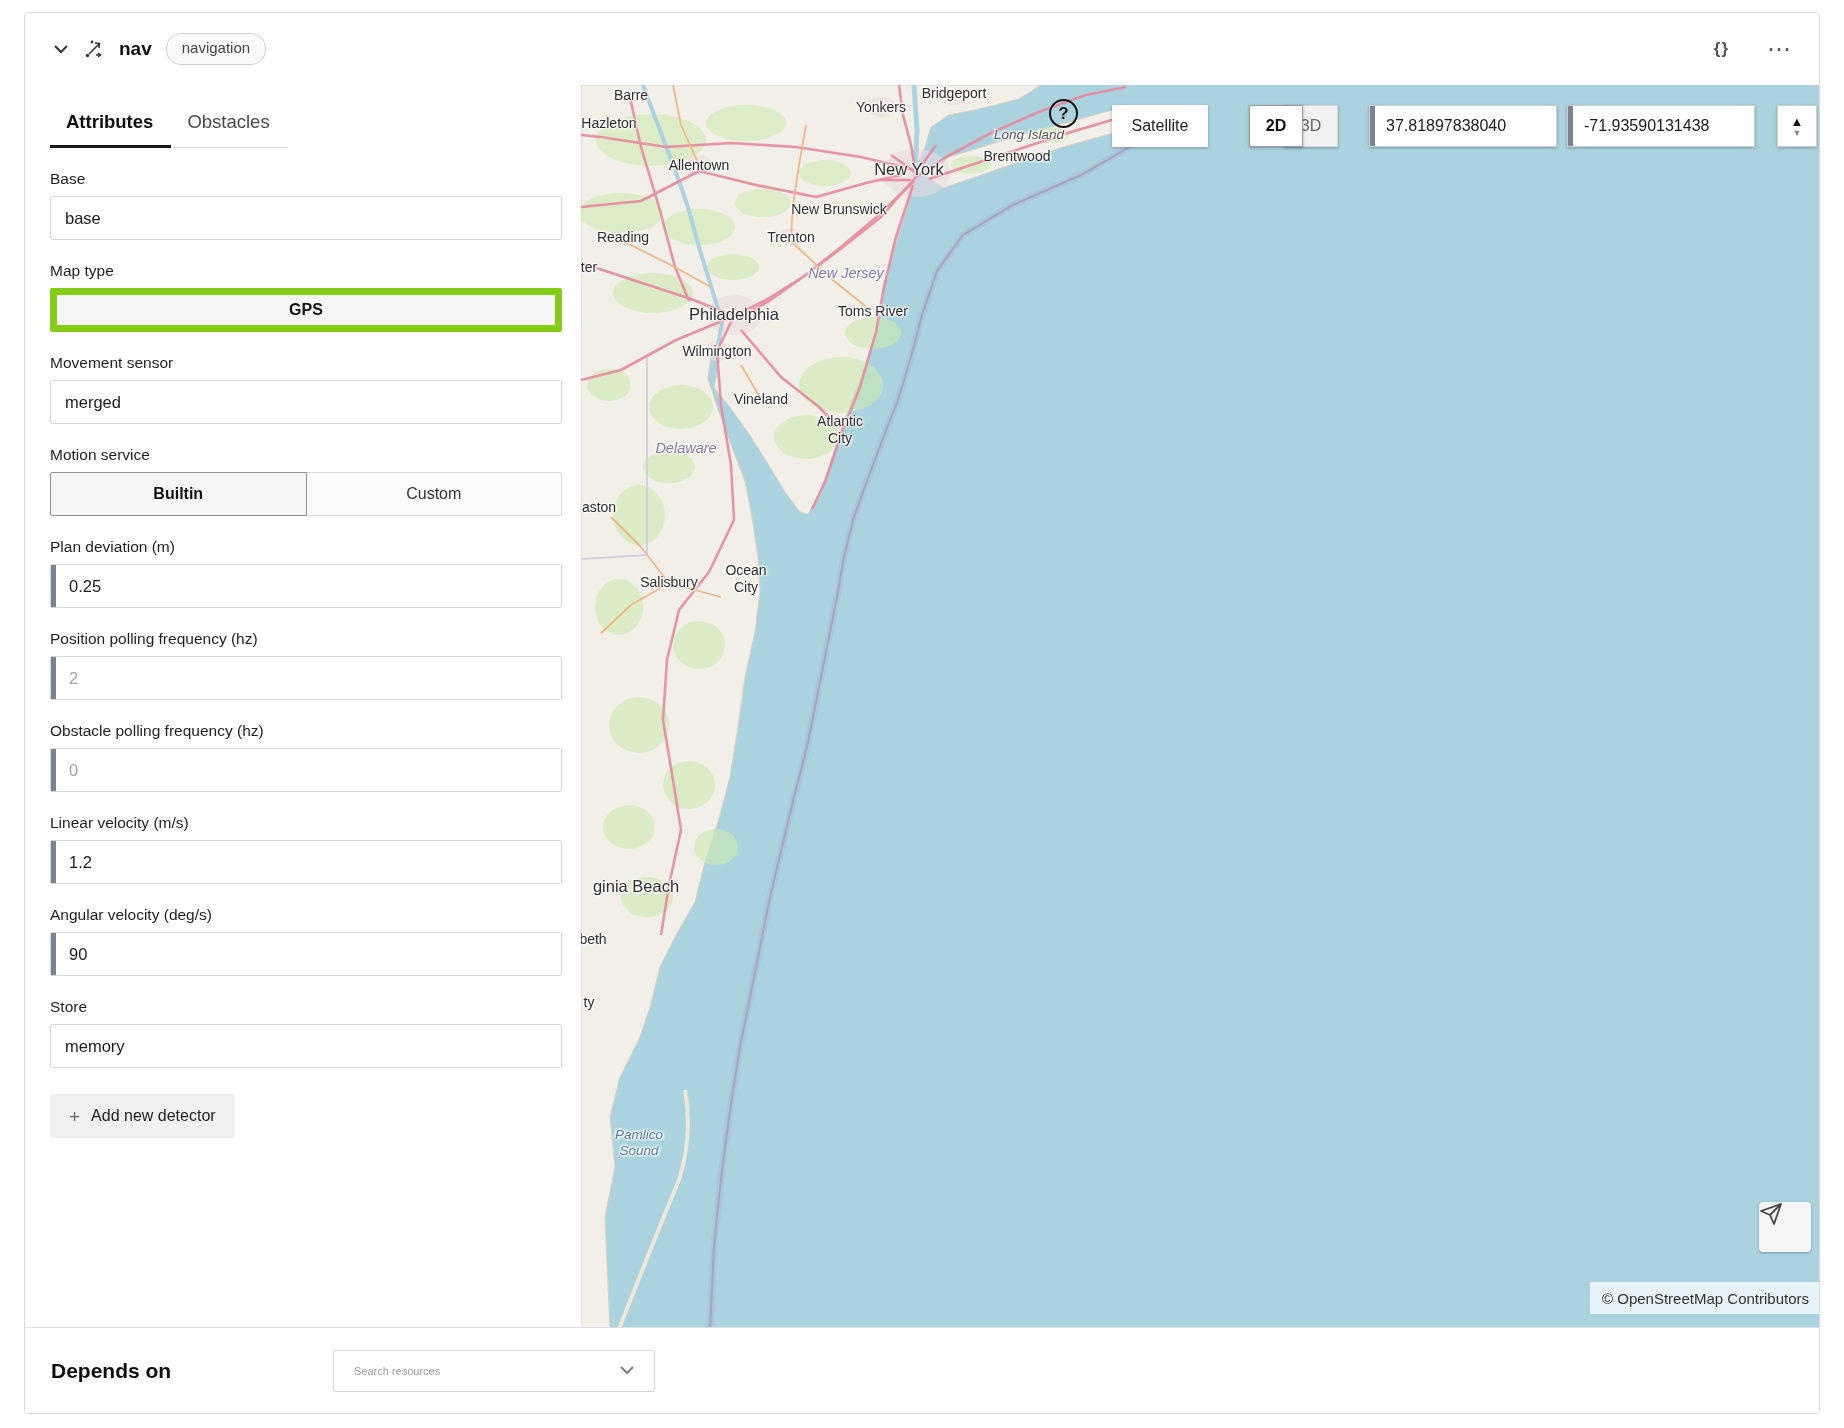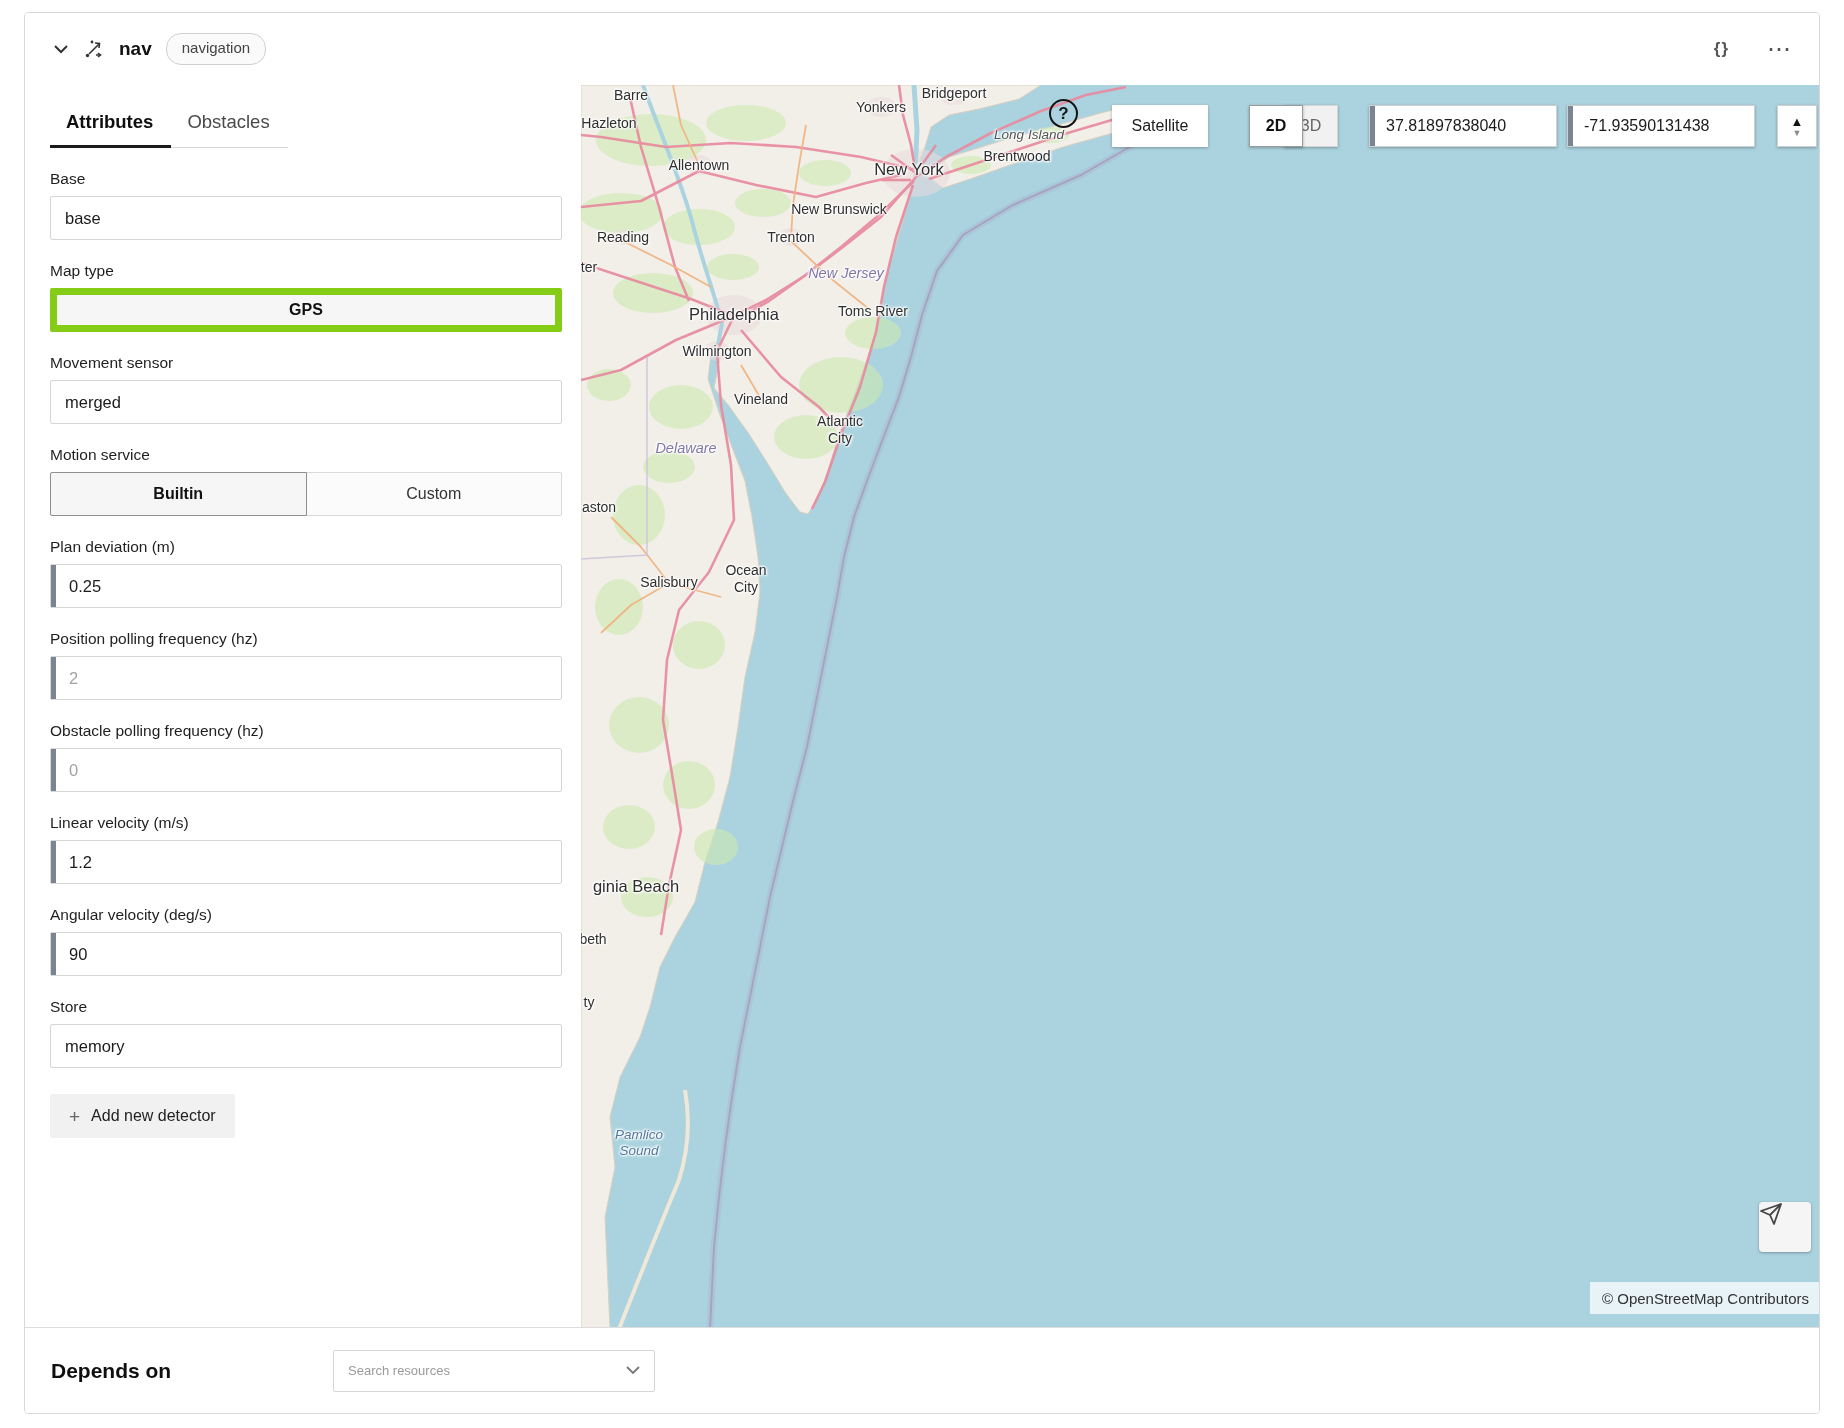--- a/index.html
+++ b/index.html
@@ -78,21 +78,21 @@
             border-radius:4px;box-shadow:0 1px 3px rgba(0,0,0,.3);display:flex;align-items:center;
             justify-content:center;cursor:pointer;}
   #attribution{position:absolute;right:0;bottom:15px;height:32px;display:flex;align-items:center;
                padding:0 12px;background:rgba(255,255,255,.72);font-size:15px;color:#333;}
 
   
   #footer{position:absolute;left:0;right:0;bottom:0;height:86px;border-top:1px solid #ddd;background:#fff;
           display:flex;align-items:center;box-sizing:border-box;padding-left:26px;}
   #depends-title{font-size:21px;font-weight:bold;color:#0f0f0f;width:282px;}
   #search-select{width:322px;height:42px;border:1px solid #d6d6d6;border-radius:2px;display:flex;align-items:center;
-                 padding:0 14px;box-sizing:border-box;color:#9a9a9a;font-size:13px;cursor:pointer;
+                 padding:0 20px;box-sizing:border-box;color:#9a9a9a;font-size:11px;cursor:pointer;
                  justify-content:space-between;background:#fff;}
 </style>
 </head>
 <body>
 
 <div id="stage">
  <div id="card">
 
   <div id="header">
     <span class="hdr-icon">

